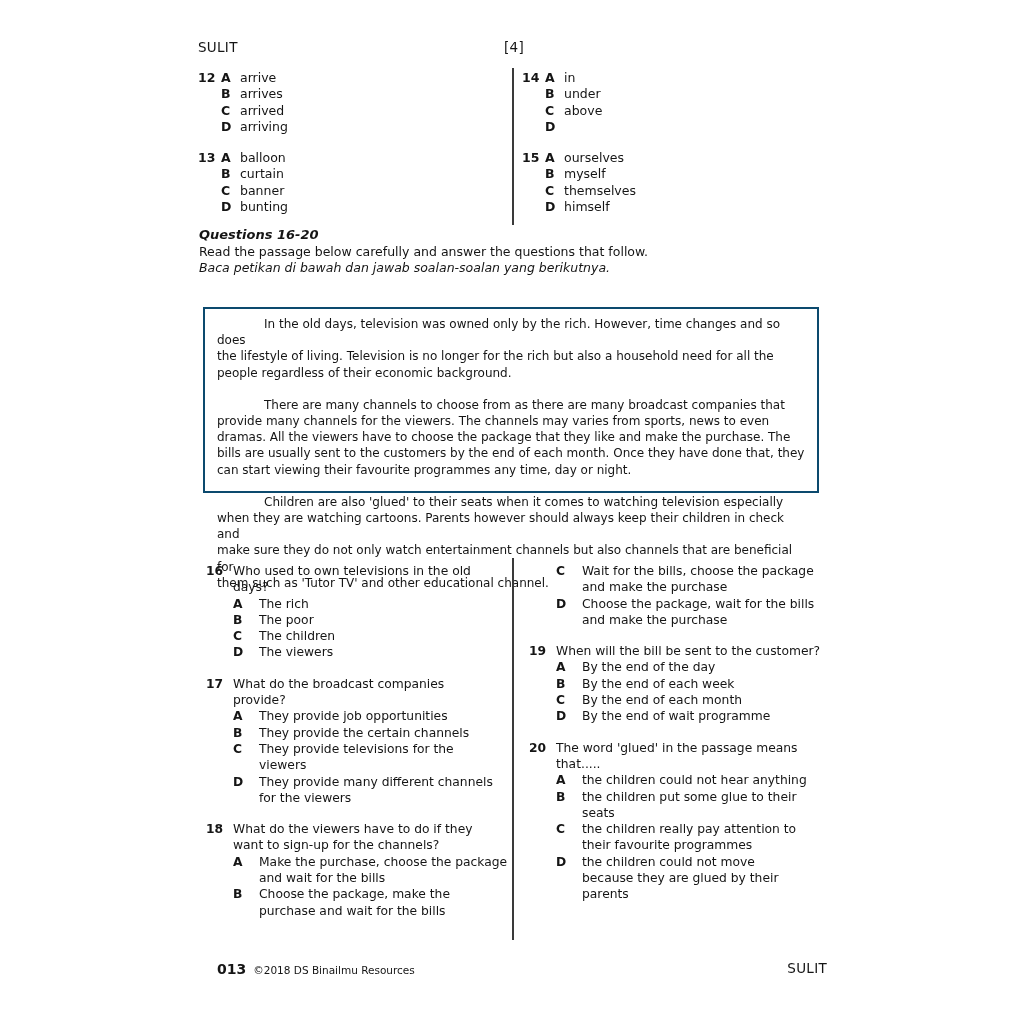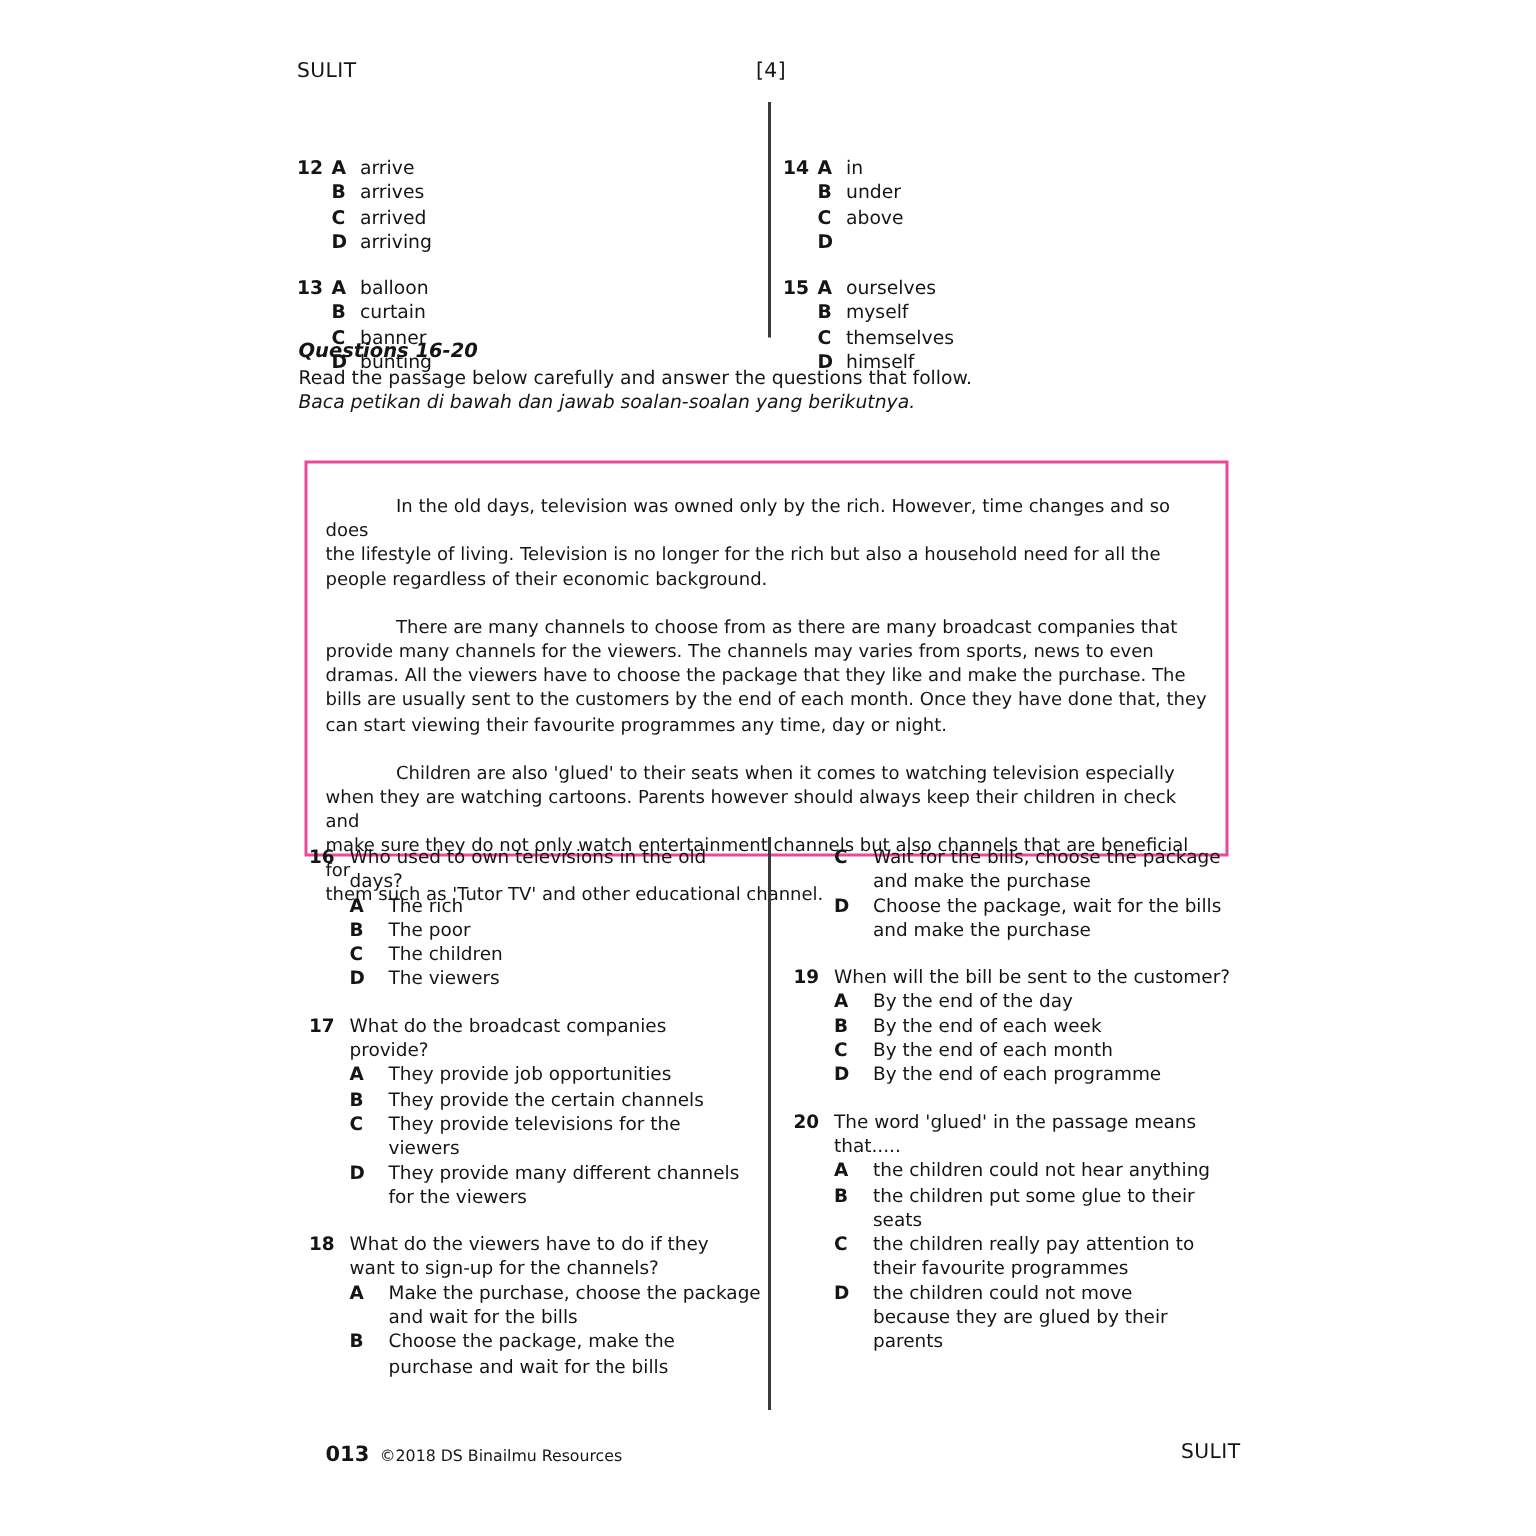--- a/index.html
+++ b/index.html
@@ -15,41 +15,41 @@
   .abs { position: absolute; }
 
   
   .hdr { font-weight: normal; font-size: 13.5px; letter-spacing: 0.3px; }
   .footer-left { left: 197px; top: 959px; margin-left: 20px; }
   .footer-code { font-weight: bold; font-size: 14px; }
   .footer-copy { font-size: 10.5px; margin-left: 7px; }
   .footer-right { right: 197px; top: 960px; }
 
   
-  .mcq-col { width: 300px; font-size: 12.5px; line-height: 16.3px; margin-top: 34px; }
+  .mcq-col { width: 300px; font-size: 12.5px; line-height: 16.3px; }
   .mcq-block { margin-bottom: 15px; }
   .mrow { display: flex; }
   .mnum { width: 23px; font-weight: bold; flex: none; }
   .mletter { width: 19px; font-weight: bold; flex: none; }
   .mtext { flex: 1; }
 
   .vline { position: absolute; width: 2px; background: #3a3a3a; }
   .vline-top { left: 512px; top: 68px; height: 157px; }
   .vline-bottom { left: 512px; top: 558px; height: 382px; }
 
   
   .section-head { left: 199px; top: 227px; width: 560px; font-size: 12.5px; line-height: 16.6px; }
   .section-title { font-weight: bold; font-size: 13px; font-style: italic; }
   .instr-bm { font-style: italic; }
 
   
   .passage-box {
-    left: 203px; top: 307px; width: 616px; height: 264px;
-    border: 2px solid #ec4899;
-    padding: 20px 12px 0 12px;
+    left: 203px; top: 307px; width: 616px; height: 186px;
+    border: 2px solid #0c4a6e;
+    padding: 7px 12px 0 12px;
     font-size: 12px; line-height: 16.2px;
   }
   .passage-box p {
     margin: 0 0 16px 0;
     text-indent: 47px;
     white-space: pre-line;
   }
 
   
   .qcol { font-size: 12.3px; line-height: 16.3px; }
@@ -289,21 +289,21 @@
     <div class="opt">
       <span class="oletter">B</span>
       <span class="otext">By the end of each week</span>
     </div>
     <div class="opt">
       <span class="oletter">C</span>
       <span class="otext">By the end of each month</span>
     </div>
     <div class="opt">
       <span class="oletter">D</span>
-      <span class="otext">By the end of each programme</span>
+      <span class="otext">By the end of wait programme</span>
     </div>
   </div>
 
   <div class="qblock">
     <div class="qhead">
       <span class="qnum">20</span>
       <span class="qtext">The word 'glued' in the passage means
 that.....</span>
     </div>
     <div class="opt">

